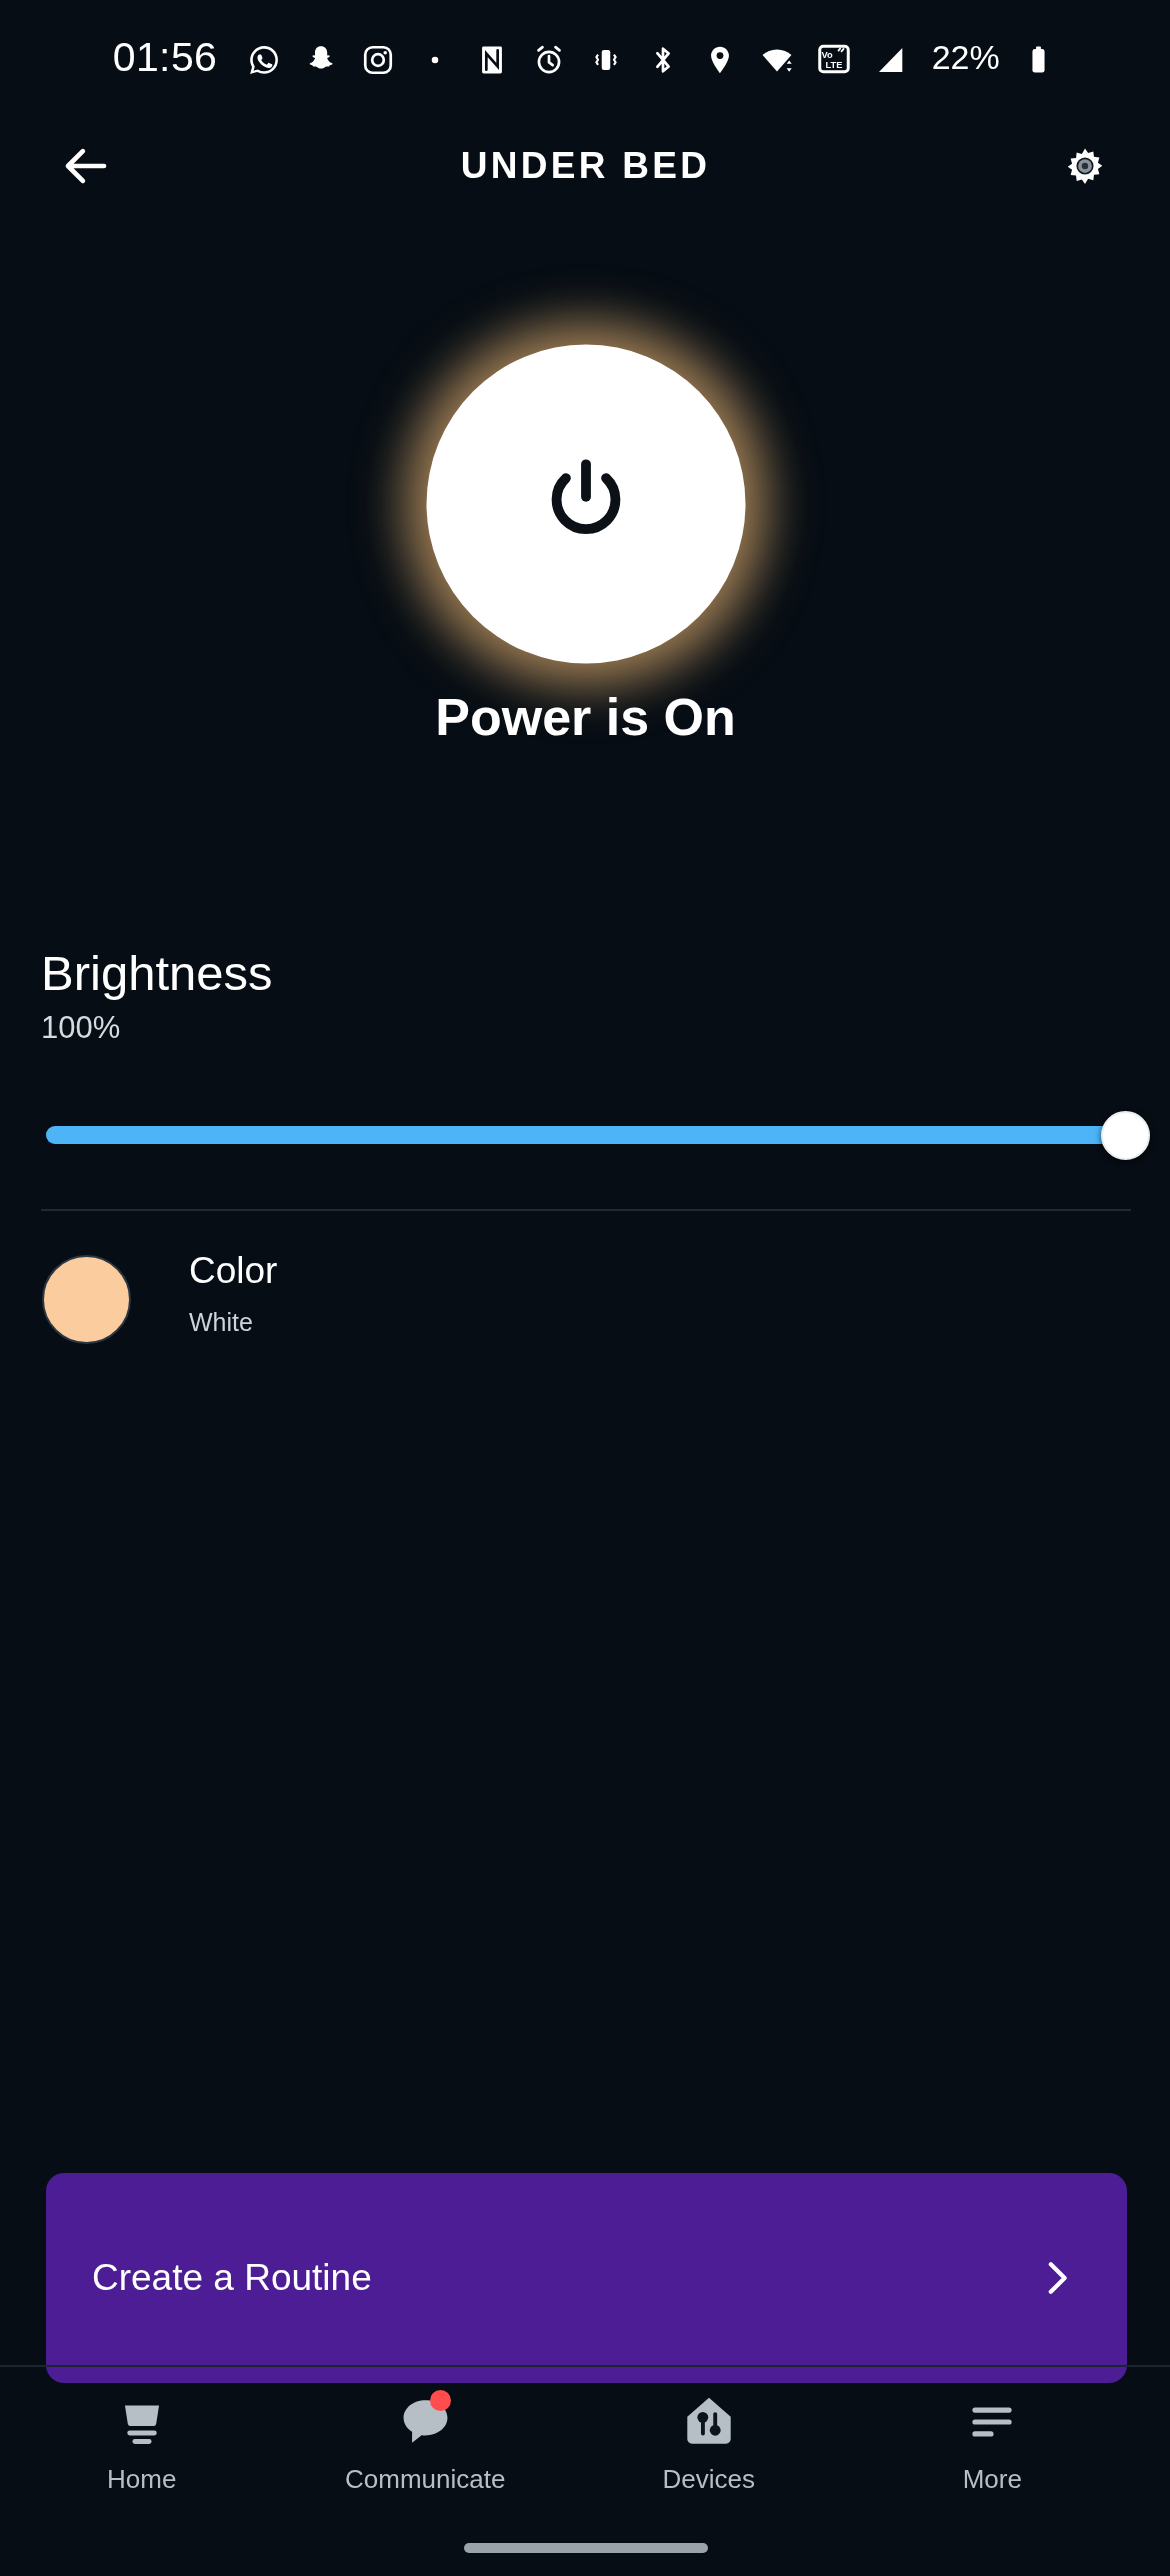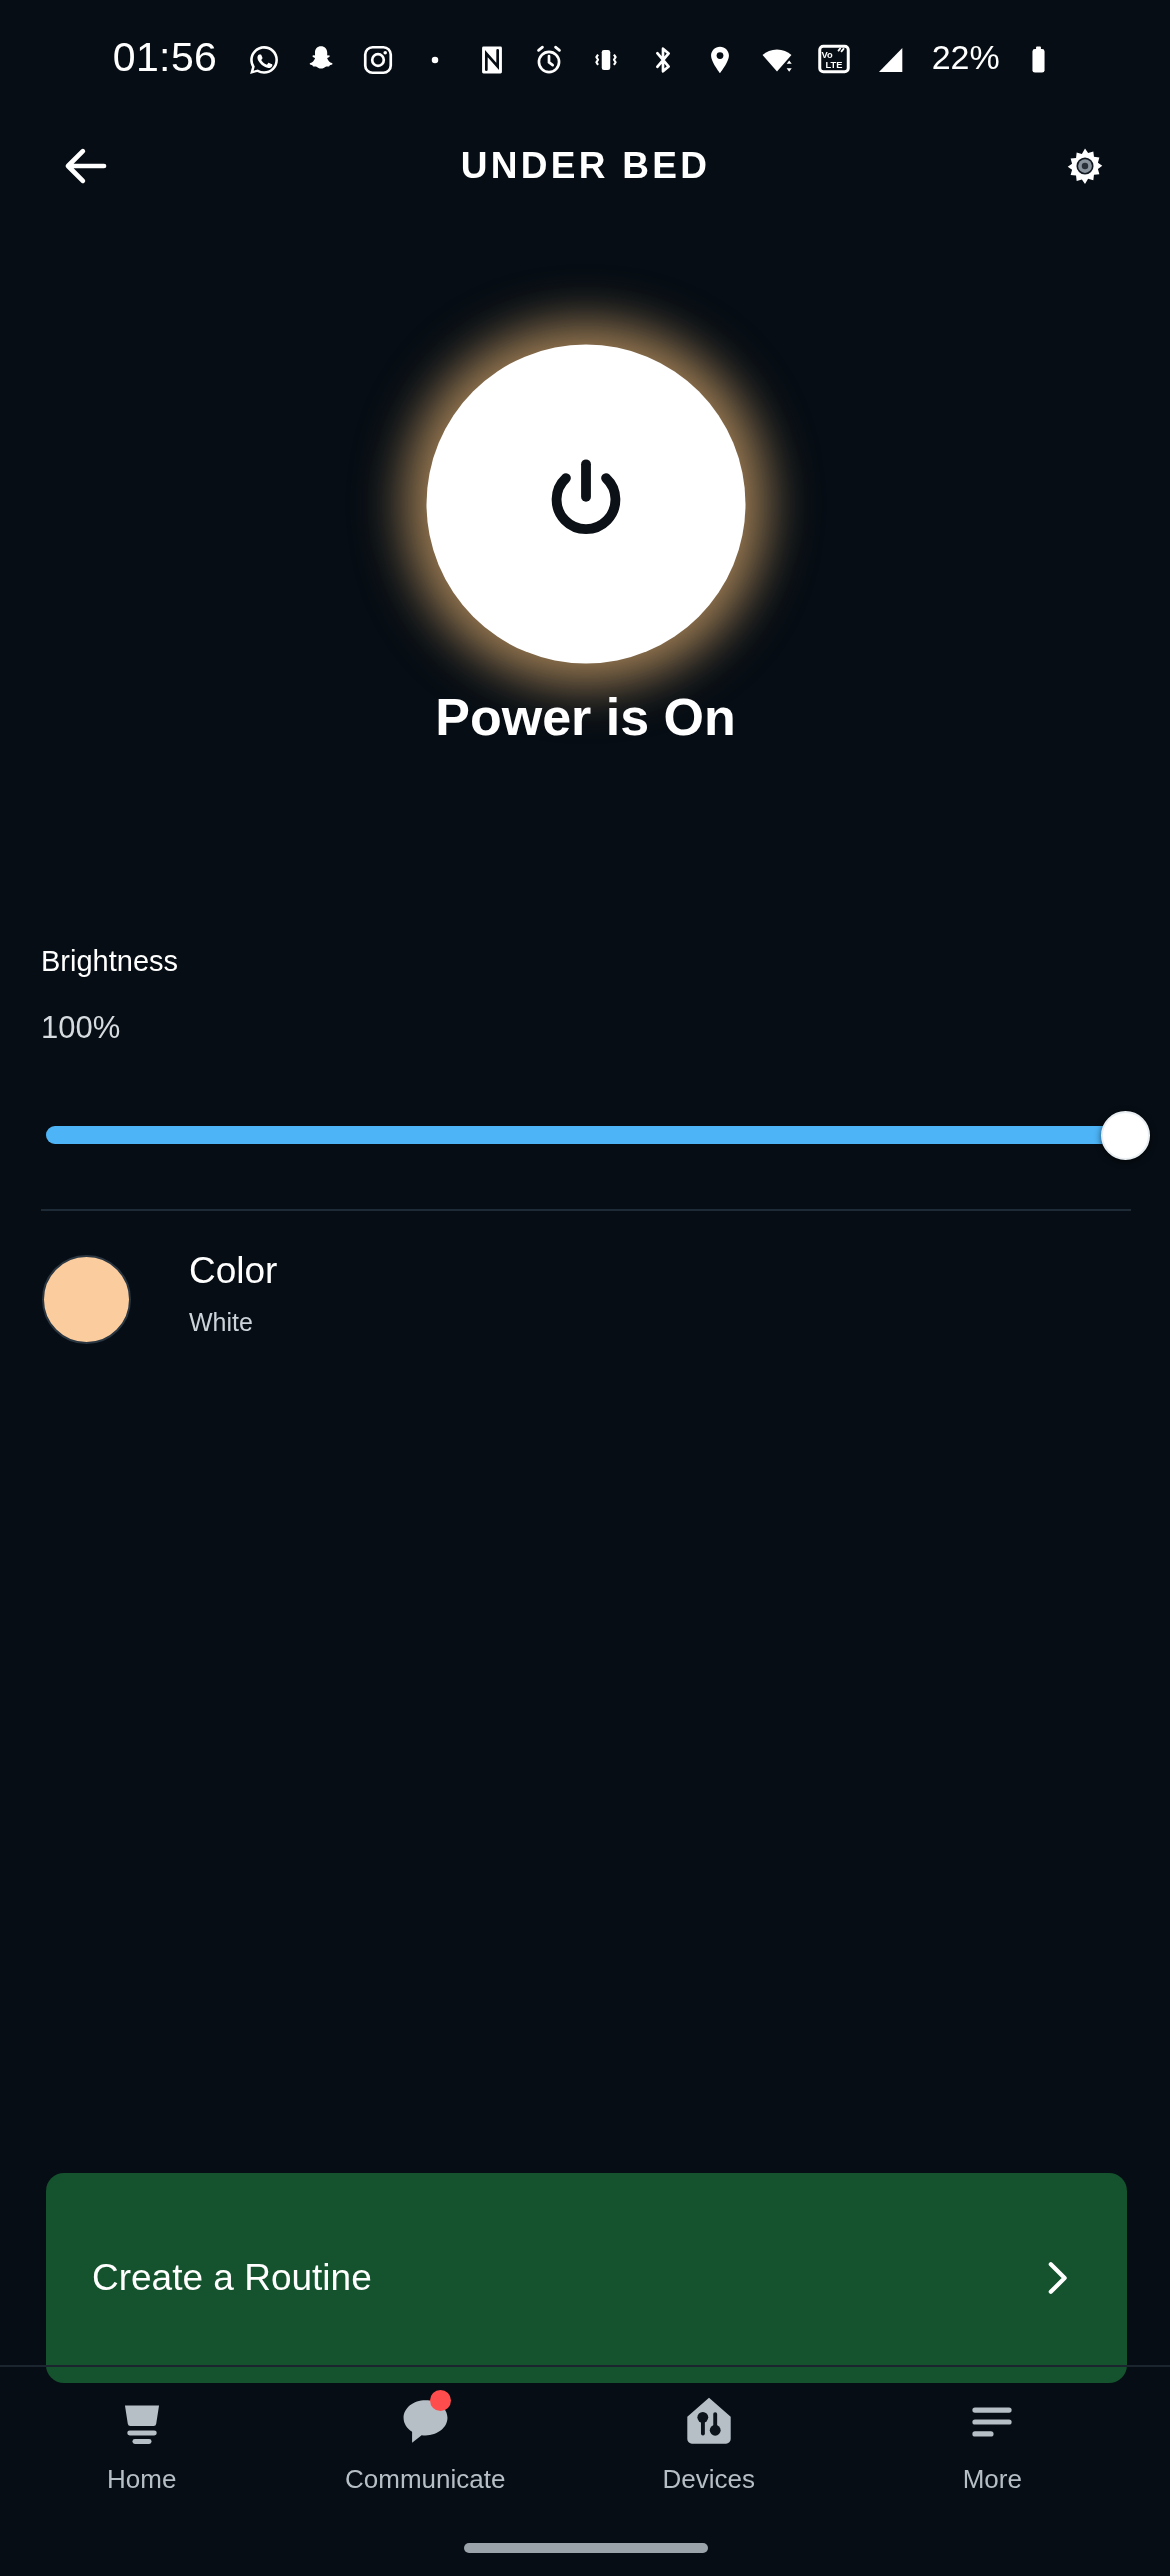--- a/index.html
+++ b/index.html
@@ -96,21 +96,21 @@
     width:1171px; text-align:center;
     font-size:52px; font-weight:bold; color:#ffffff;
   }
 
   
   #brightness-section {
     position:absolute; top:927px; left:0; width:1171px;
   }
   #brightness-label {
     position:absolute; left:41px; top:18px;
-    font-size:29px; color:#ffffff; font-weight:400;
+    font-size:49px; color:#ffffff; font-weight:400;
   }
   #brightness-value {
     position:absolute; left:41px; top:83px;
     font-size:31px; color:#d6dbe0; font-weight:400;
   }
   #brightness-slider-wrap {
     position:absolute; left:0; top:163px; width:1171px; height:89px;
     cursor:pointer;
   }
   #brightness-track {
@@ -159,21 +159,21 @@
   }
   #color-value {
     position:absolute; left:189px; top:76px;
     font-size:25px; color:#ccd3d9;
   }
 
   
   #routine-card {
     position:absolute; left:46px; top:2173px;
     width:1081px; height:210px;
-    background:#14532d;
+    background:#4c1d95;
     border-radius:18px;
     cursor:pointer;
   }
   #routine-label {
     position:absolute; left:46px; top:50%; transform:translateY(-50%);
     font-size:37px; color:#ffffff;
   }
   #routine-chevron {
     position:absolute; right:49px; top:50%; transform:translateY(-50%);
     width:44px; height:63px;

